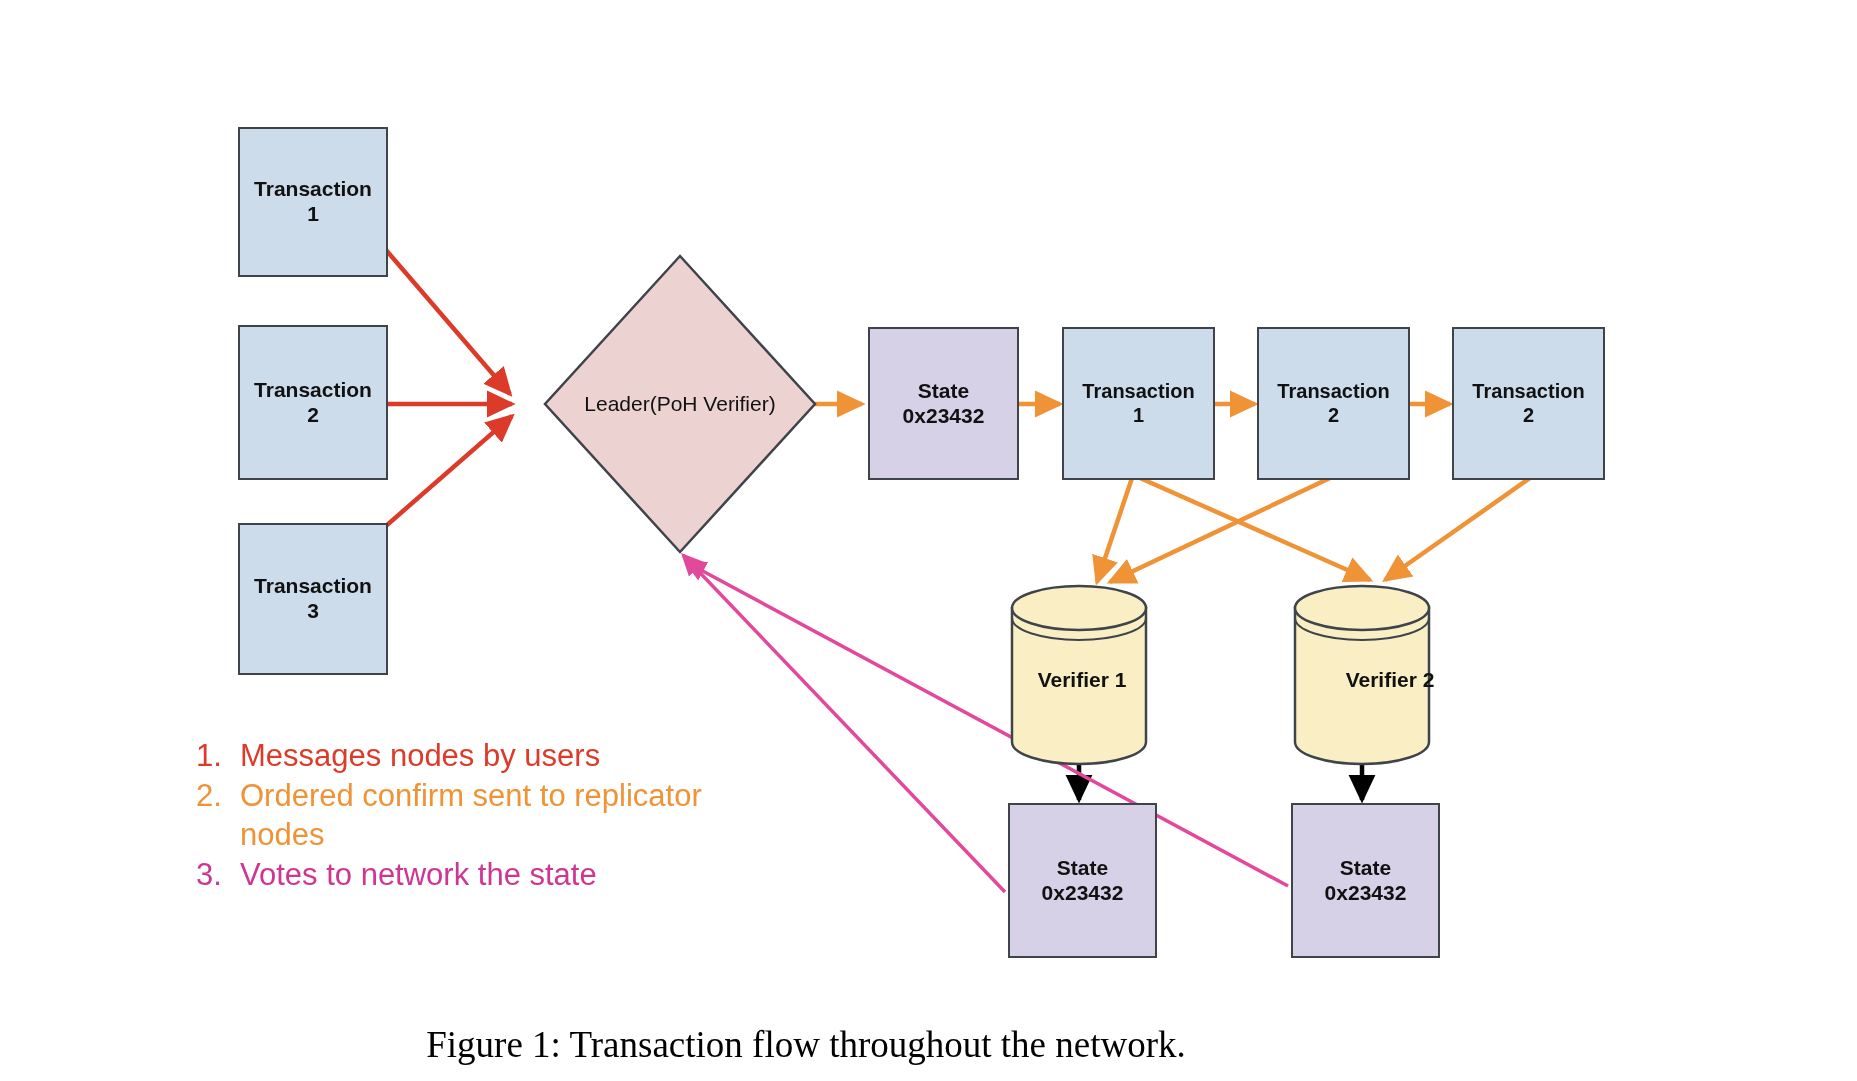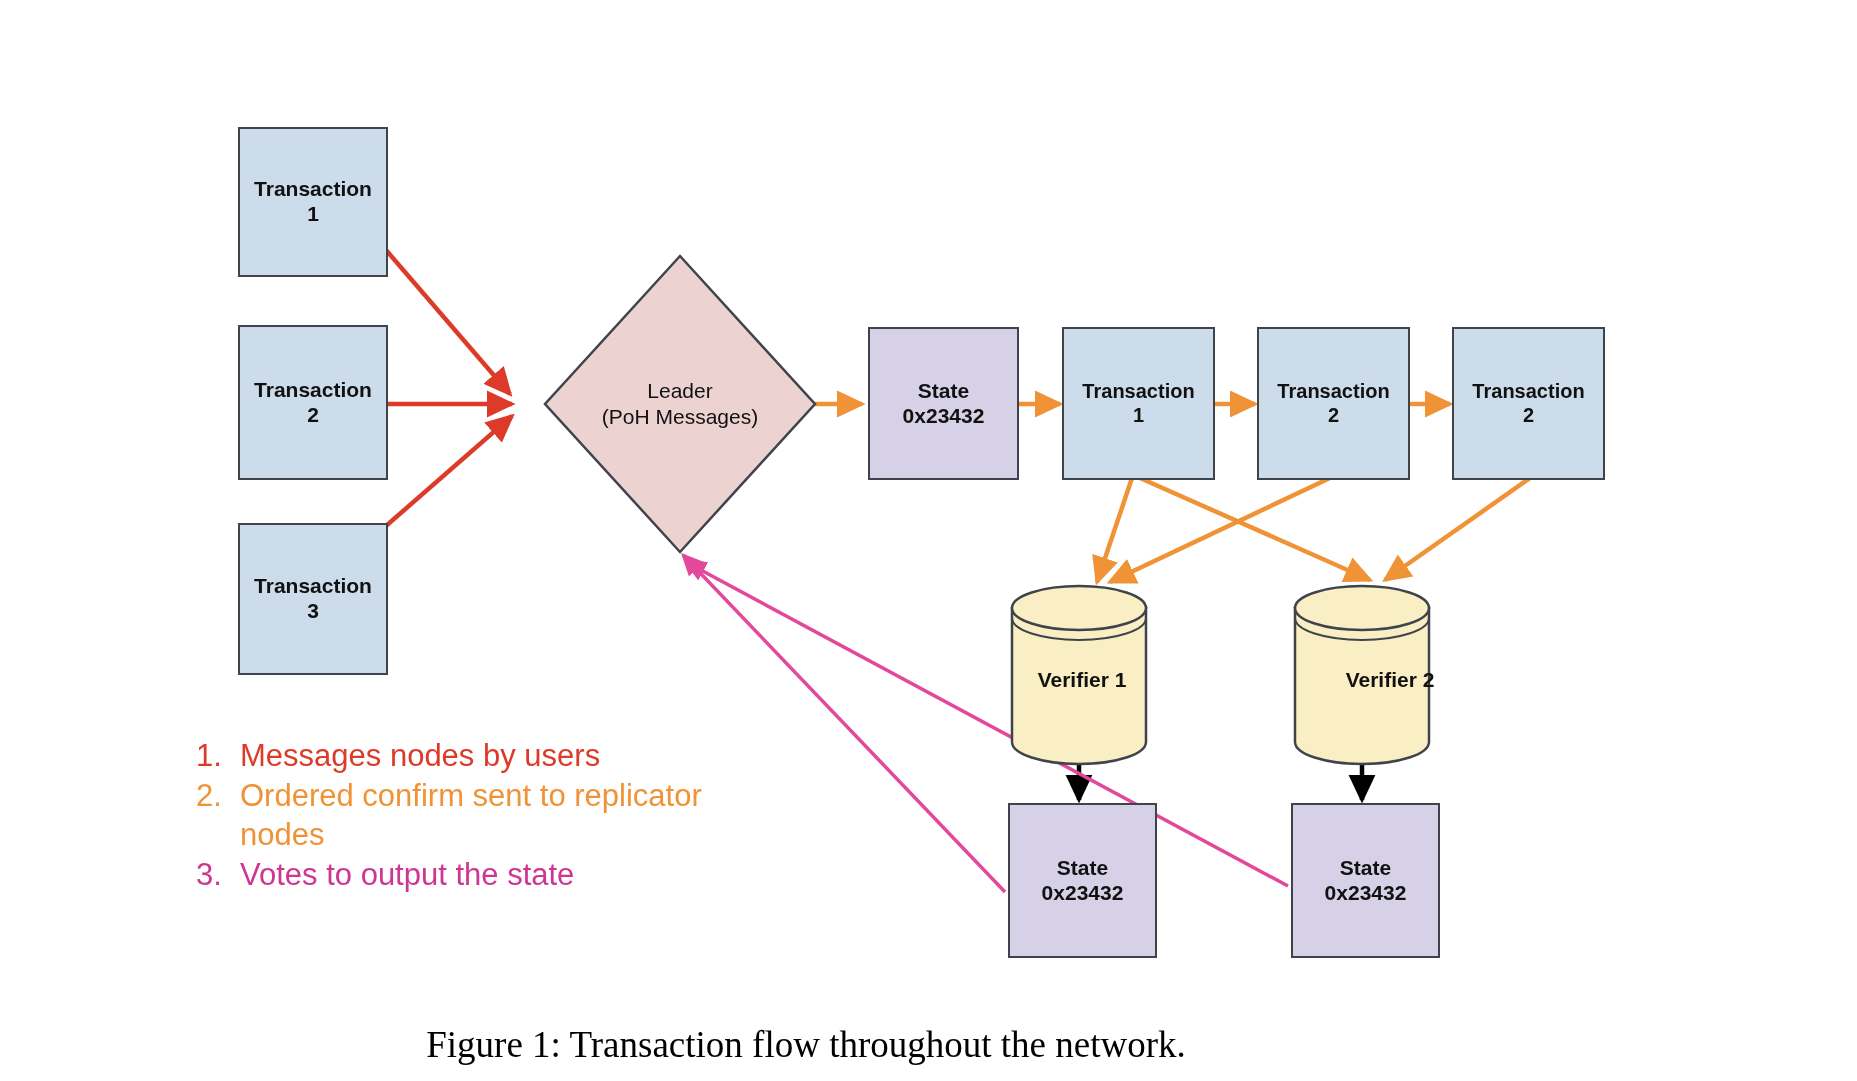--- a/index.html
+++ b/index.html
@@ -9,21 +9,21 @@
 
   .node{position:absolute;box-sizing:border-box;display:flex;align-items:center;justify-content:center;
         text-align:center;line-height:1.18;color:#111111;}
   .boxnode{border:2.5px solid #3f434a;}
   .tx{background:#ccdceb;font-size:21px;font-weight:700;}
   .state{background:#d6d1e6;font-size:21px;font-weight:700;}
   .tx-mid{background:#ccdceb;font-size:20px;font-weight:700;}
 
   .diamond-wrap{position:absolute;}
   .diamond-label{position:absolute;left:0;top:0;width:100%;height:100%;
-     display:flex;flex-direction:column;align-items:center;justify-content:center;
+     display:flex;align-items:center;justify-content:center;
      font-size:21px;color:#111;line-height:1.25;}
   .cyl-label{position:absolute;left:0;width:100%;text-align:center;font-size:21px;font-weight:700;color:#111;}
 
   .legend{position:absolute;left:196px;top:716px;width:520px;}
   .legend-row{display:flex;align-items:flex-start;font-size:31px;line-height:1.28;}
   .legend-num{width:44px;flex:0 0 44px;}
   .legend-txt{flex:1;}
 
   .caption{position:absolute;left:0;top:1003px;width:1612px;text-align:center;
            font-family:"Liberation Serif",serif;font-size:37px;color:#000;}
@@ -110,21 +110,21 @@
   <div class="node boxnode tx" style="left:238px;top:503px;width:150px;height:152px;">
     <div>
       <div>Transaction</div>
       <div>3</div>
     </div>
   </div>
 
   <div class="diamond-wrap" style="left:545px;top:236px;width:270px;height:296px;">
     <div class="diamond-label">
       <div>Leader</div>
-      <div>(PoH Messages)</div>
+      <div>(PoH Verifier)</div>
     </div>
   </div>
 
   <div class="node boxnode state" style="left:868px;top:307px;width:151px;height:153px;">
     <div>
       <div>State</div>
       <div>0x23432</div>
     </div>
   </div>
   <div class="node boxnode tx-mid" style="left:1062px;top:307px;width:153px;height:153px;">
@@ -166,18 +166,18 @@
     <div class="legend-row" style="color:#DD3B29;">
       <div class="legend-num">1.</div>
       <div class="legend-txt">Messages nodes by users</div>
     </div>
     <div class="legend-row" style="color:#EF9336;">
       <div class="legend-num">2.</div>
       <div class="legend-txt">Ordered confirm sent to replicator nodes</div>
     </div>
     <div class="legend-row" style="color:#CE3691;">
       <div class="legend-num">3.</div>
-      <div class="legend-txt">Votes to output the state</div>
+      <div class="legend-txt">Votes to network the state</div>
     </div>
   </div>
 
   <div class="caption">Figure 1: Transaction flow throughout the network.</div>
 </div>
 
 </body></html>

